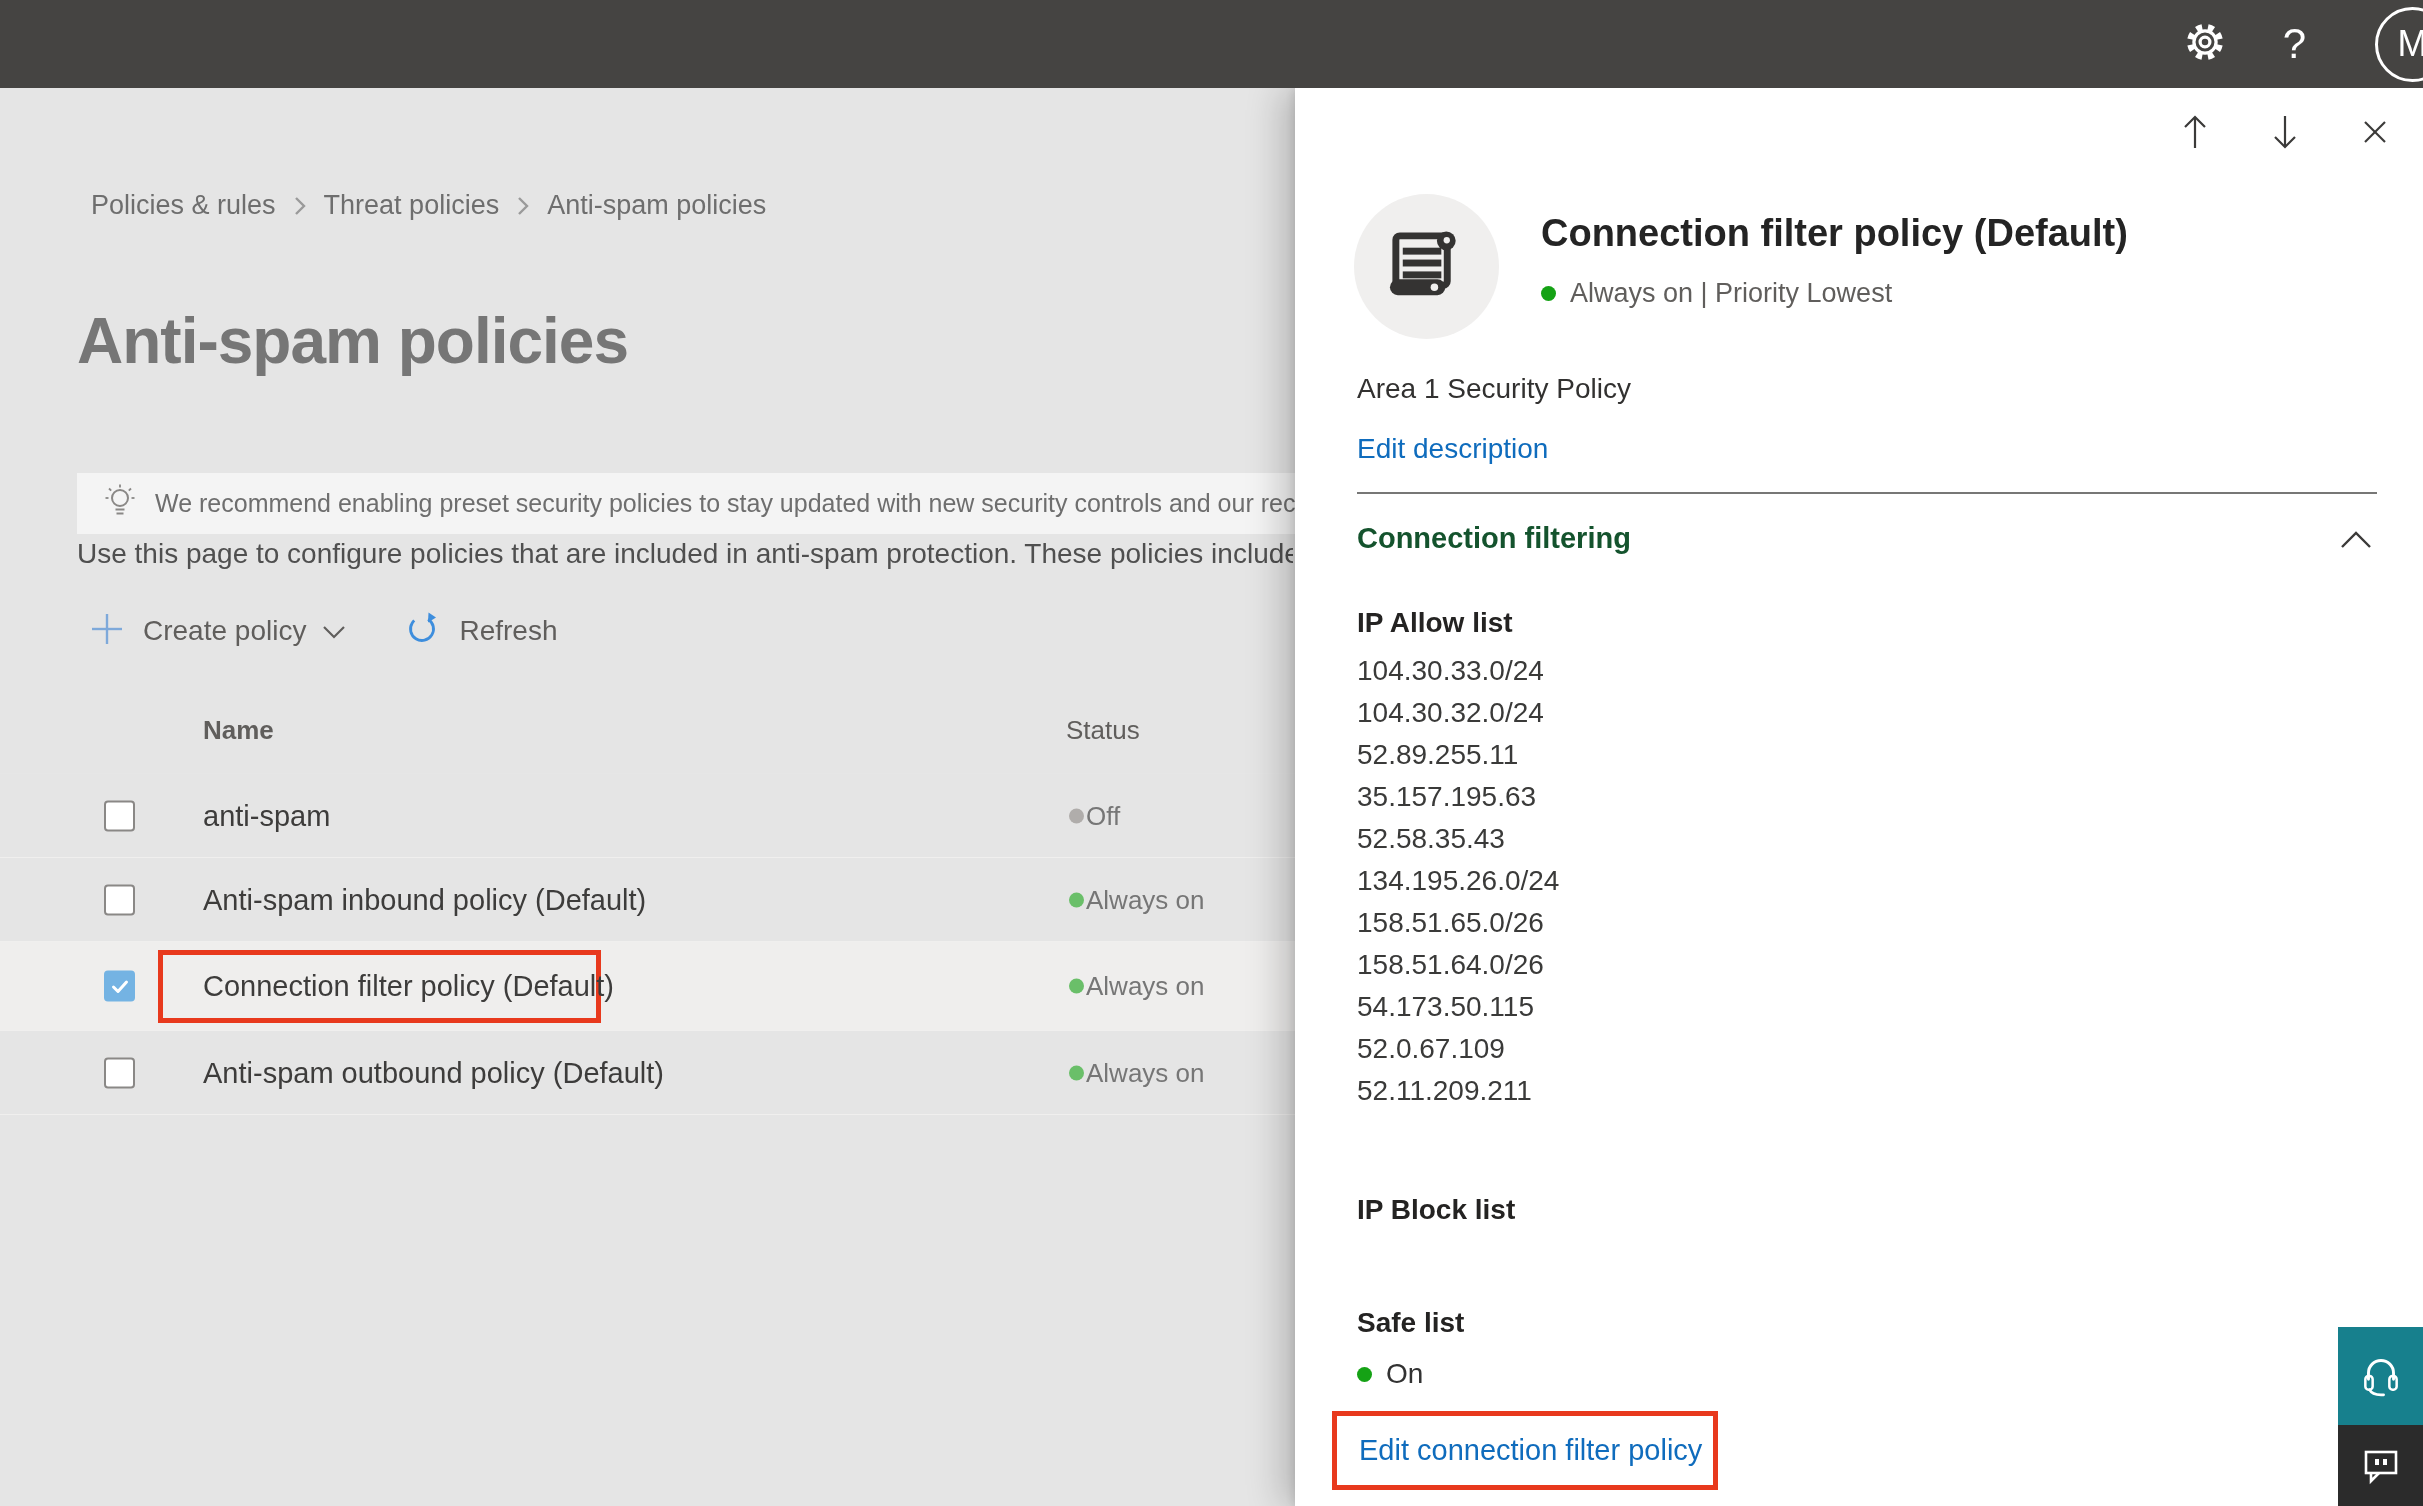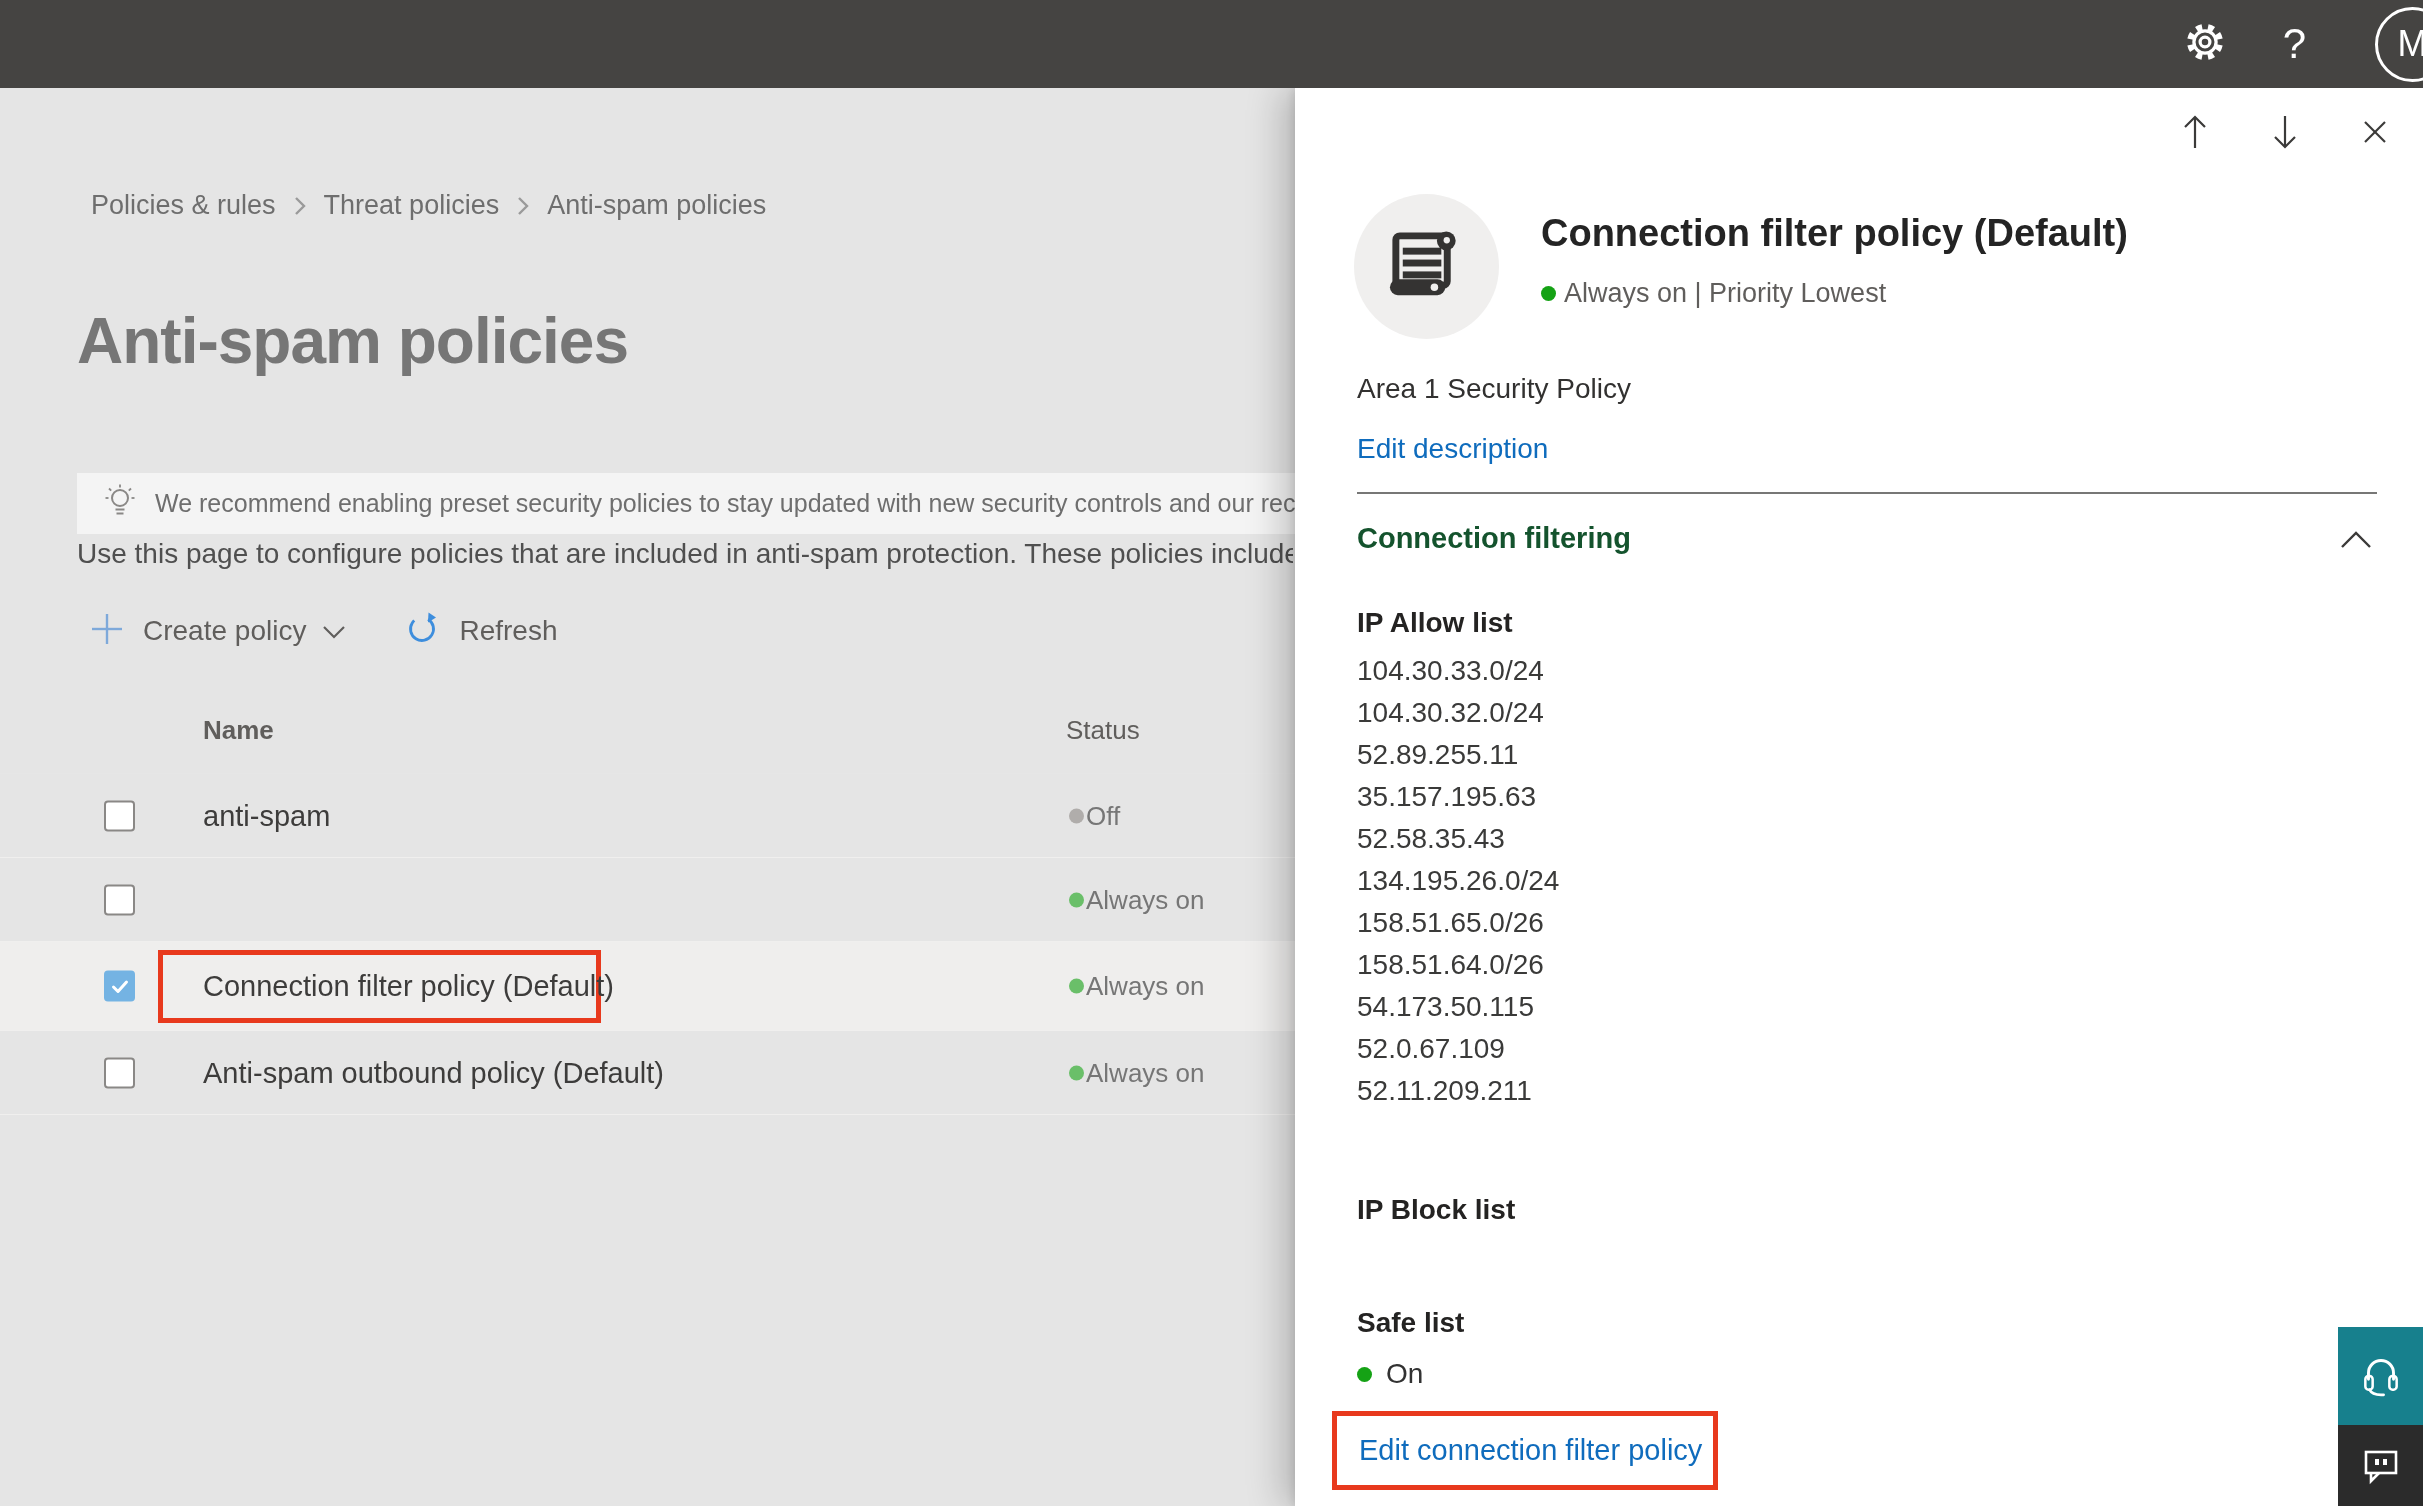--- a/index.html
+++ b/index.html
@@ -76,21 +76,21 @@
   .fly-nav { position:absolute; right:28px; top:22px; display:flex; gap:48px; }
   .fly-nav-btn { width:42px; height:48px; display:flex; align-items:center;
                  justify-content:center; cursor:pointer; }
 
   .fly-icon-circle { position:absolute; left:59px; top:106px; width:145px; height:145px;
                      border-radius:50%; background:#f0efee; display:flex;
                      align-items:center; justify-content:center; }
   .fly-title { position:absolute; left:246px; top:124px; font-size:38px; font-weight:bold;
                color:#242424; }
   .fly-status { position:absolute; left:246px; top:190px; display:flex; align-items:center;
-                gap:8px; }
+                gap:14px; }
   .fly-status .dot { background:#15a215; }
   .fly-status-text { font-size:27px; color:#605e5c; }
 
   .fly-desc { position:absolute; left:62px; top:285px; font-size:28px; color:#323130; }
   .link { color:#0f6cbd; cursor:pointer; }
   .fly-edit-desc { position:absolute; left:62px; top:345px; font-size:28px; }
   .fly-divider { position:absolute; left:62px; top:404px; width:1020px; height:0;
                  border-top:2px solid #777776; }
   .fly-section { position:absolute; left:62px; top:434px; font-size:29px; font-weight:bold;
                  color:#14532d; }
@@ -215,20 +215,21 @@
       <div class="checkbox"></div>
       <span class="row-name">anti-spam</span>
       <div class="row-status">
         <span class="dot dot-off"></span>
         <span class="status-text">Off</span>
       </div>
     </div>
 
     <div class="trow">
       <div class="checkbox"></div>
+      <span class="row-name">Anti-spam inbound policy (Default)</span>
       <div class="row-status">
         <span class="dot dot-on"></span>
         <span class="status-text">Always on</span>
       </div>
     </div>
 
     <div class="trow selected">
       <div class="checkbox checked">
         <svg width="22" height="22" viewBox="0 0 22 22">
             <polyline points="4.5,11.5 9,16 17.5,6.5" fill="none" stroke="#ffffff" stroke-width="3" stroke-linecap="round" stroke-linejoin="round"></polyline>

